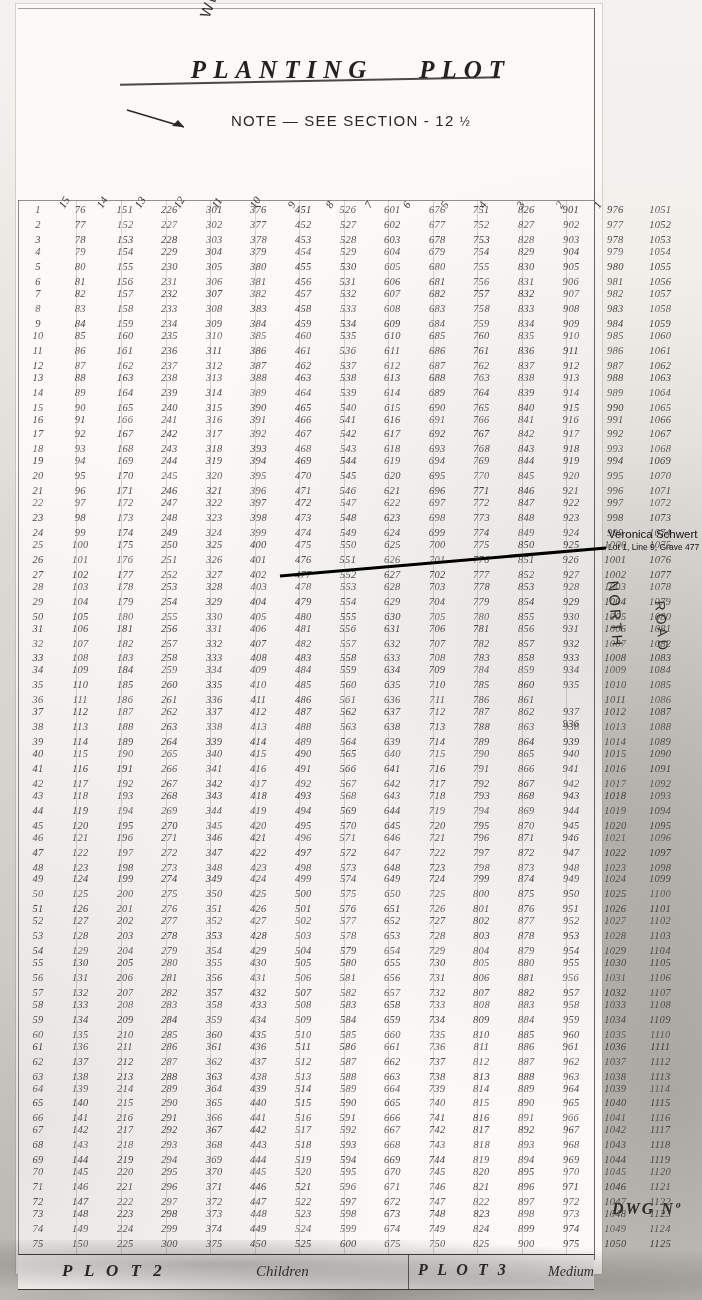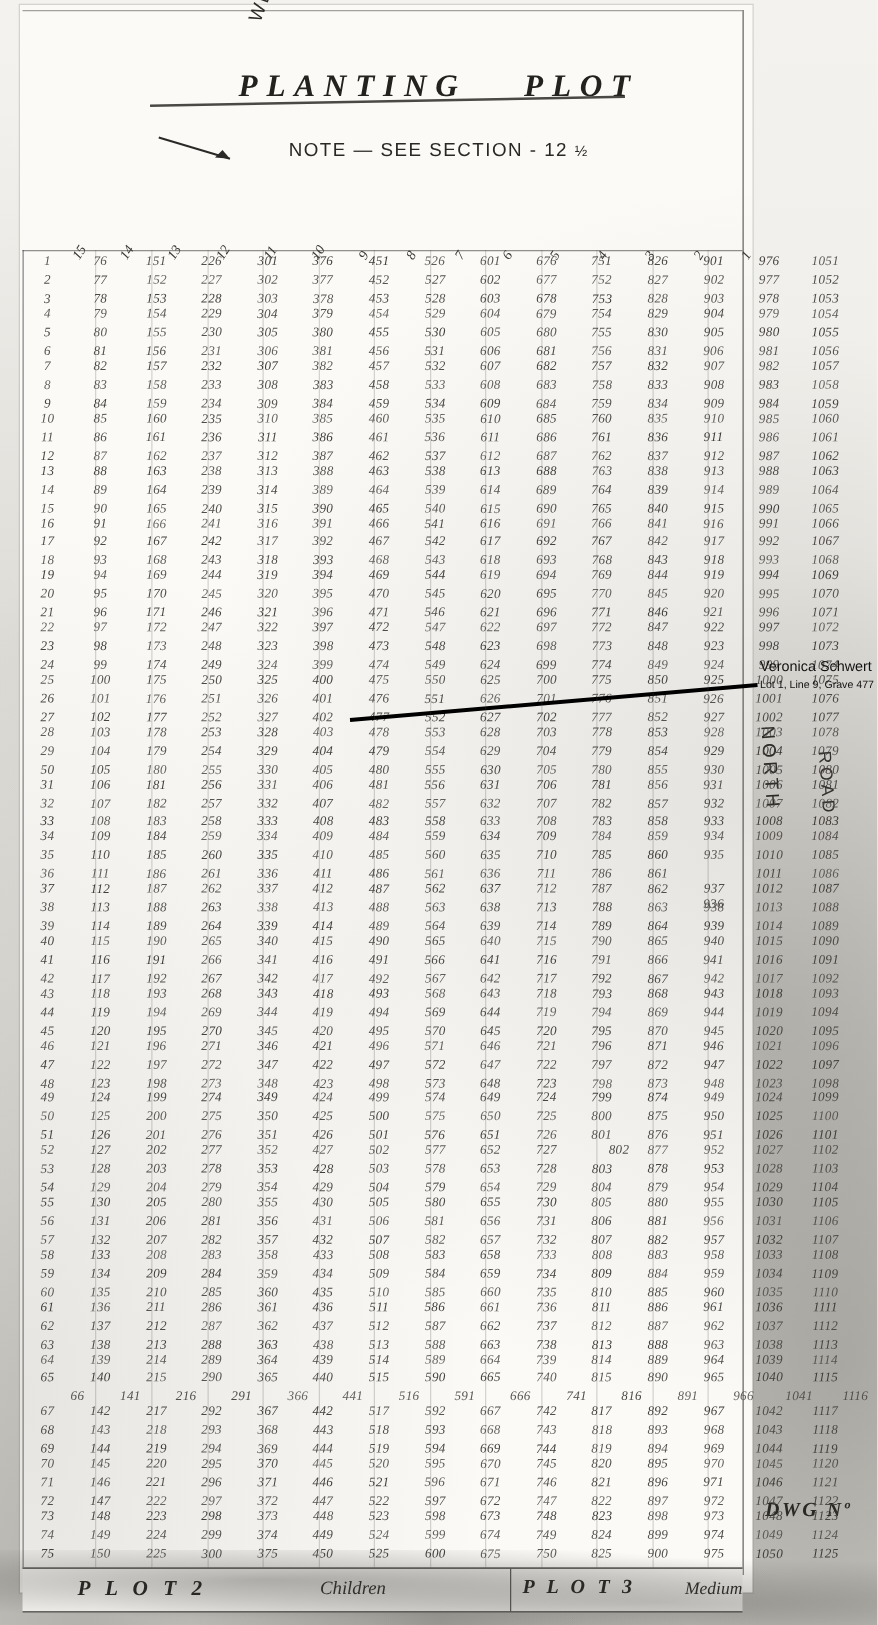--- a/index.html
+++ b/index.html
@@ -1069,21 +1069,21 @@
       <div class="cell idx" style="transform: translateY(-1px) rotate(-0.18deg); opacity: 0.892;">52</div>
       <div class="cell n" style="transform: translateY(-1px) rotate(0deg); opacity: 0.916;">127</div>
       <div class="cell n" style="transform: translateY(-1px) rotate(0.18deg); opacity: 0.94;">202</div>
       <div class="cell n" style="transform: translateY(-1px) rotate(0.36deg); opacity: 0.964;">277</div>
       <div class="cell n" style="transform: translateY(-1px) rotate(-0.36deg); opacity: 0.82;">352</div>
       <div class="cell n" style="transform: translateY(-1px) rotate(-0.18deg); opacity: 0.844;">427</div>
       <div class="cell n" style="transform: translateY(-1px) rotate(0deg); opacity: 0.868;">502</div>
       <div class="cell n" style="transform: translateY(-1px) rotate(0.18deg); opacity: 0.892;">577</div>
       <div class="cell n" style="transform: translateY(-1px) rotate(0.36deg); opacity: 0.916;">652</div>
       <div class="cell n" style="transform: translateY(-1px) rotate(-0.36deg); opacity: 0.94;">727</div>
-      <div class="cell n" style="transform: translateY(-1px) rotate(-0.18deg); opacity: 0.964; text-align: right;">802</div>
+      <div class="cell n" style="transform: translateY(-1px) rotate(-0.18deg); opacity: 0.964;">802</div>
       <div class="cell n" style="transform: translateY(-1px) rotate(0deg); opacity: 0.82;">877</div>
       <div class="cell n" style="transform: translateY(-1px) rotate(0.18deg); opacity: 0.844;">952</div>
       <div class="cell n" style="transform: translateY(-1px) rotate(0.36deg); opacity: 0.868;">1027</div>
       <div class="cell n" style="transform: translateY(-1px) rotate(-0.36deg); opacity: 0.892;">1102</div>
     </div>
     <div class="row">
       <div class="cell idx" style="transform: translateY(0px) rotate(0deg); opacity: 0.844;">53</div>
       <div class="cell n" style="transform: translateY(0px) rotate(0.18deg); opacity: 0.868;">128</div>
       <div class="cell n" style="transform: translateY(0px) rotate(0.36deg); opacity: 0.892;">203</div>
       <div class="cell n" style="transform: translateY(0px) rotate(-0.36deg); opacity: 0.916;">278</div>
@@ -1297,21 +1297,21 @@
       <div class="cell n" style="transform: translateY(0px) rotate(-0.18deg); opacity: 0.94;">590</div>
       <div class="cell n" style="transform: translateY(0px) rotate(0deg); opacity: 0.964;">665</div>
       <div class="cell n" style="transform: translateY(0px) rotate(0.18deg); opacity: 0.82;">740</div>
       <div class="cell n" style="transform: translateY(0px) rotate(0.36deg); opacity: 0.844;">815</div>
       <div class="cell n" style="transform: translateY(0px) rotate(-0.36deg); opacity: 0.868;">890</div>
       <div class="cell n" style="transform: translateY(0px) rotate(-0.18deg); opacity: 0.892;">965</div>
       <div class="cell n" style="transform: translateY(0px) rotate(0deg); opacity: 0.916;">1040</div>
       <div class="cell n" style="transform: translateY(0px) rotate(0.18deg); opacity: 0.94;">1115</div>
     </div>
     <div class="row alt">
-      <div class="cell idx" style="transform: translateY(1px) rotate(-0.36deg); opacity: 0.892; padding-left: 24px;">66</div>
+      <div class="cell idx" style="transform: translateY(1px) rotate(-0.36deg); opacity: 0.892;">66</div>
       <div class="cell n" style="transform: translateY(1px) rotate(-0.18deg); opacity: 0.916;">141</div>
       <div class="cell n" style="transform: translateY(1px) rotate(0deg); opacity: 0.94;">216</div>
       <div class="cell n" style="transform: translateY(1px) rotate(0.18deg); opacity: 0.964;">291</div>
       <div class="cell n" style="transform: translateY(1px) rotate(0.36deg); opacity: 0.82;">366</div>
       <div class="cell n" style="transform: translateY(1px) rotate(-0.36deg); opacity: 0.844;">441</div>
       <div class="cell n" style="transform: translateY(1px) rotate(-0.18deg); opacity: 0.868;">516</div>
       <div class="cell n" style="transform: translateY(1px) rotate(0deg); opacity: 0.892;">591</div>
       <div class="cell n" style="transform: translateY(1px) rotate(0.18deg); opacity: 0.916;">666</div>
       <div class="cell n" style="transform: translateY(1px) rotate(0.36deg); opacity: 0.94;">741</div>
       <div class="cell n" style="transform: translateY(1px) rotate(-0.36deg); opacity: 0.964;">816</div>

